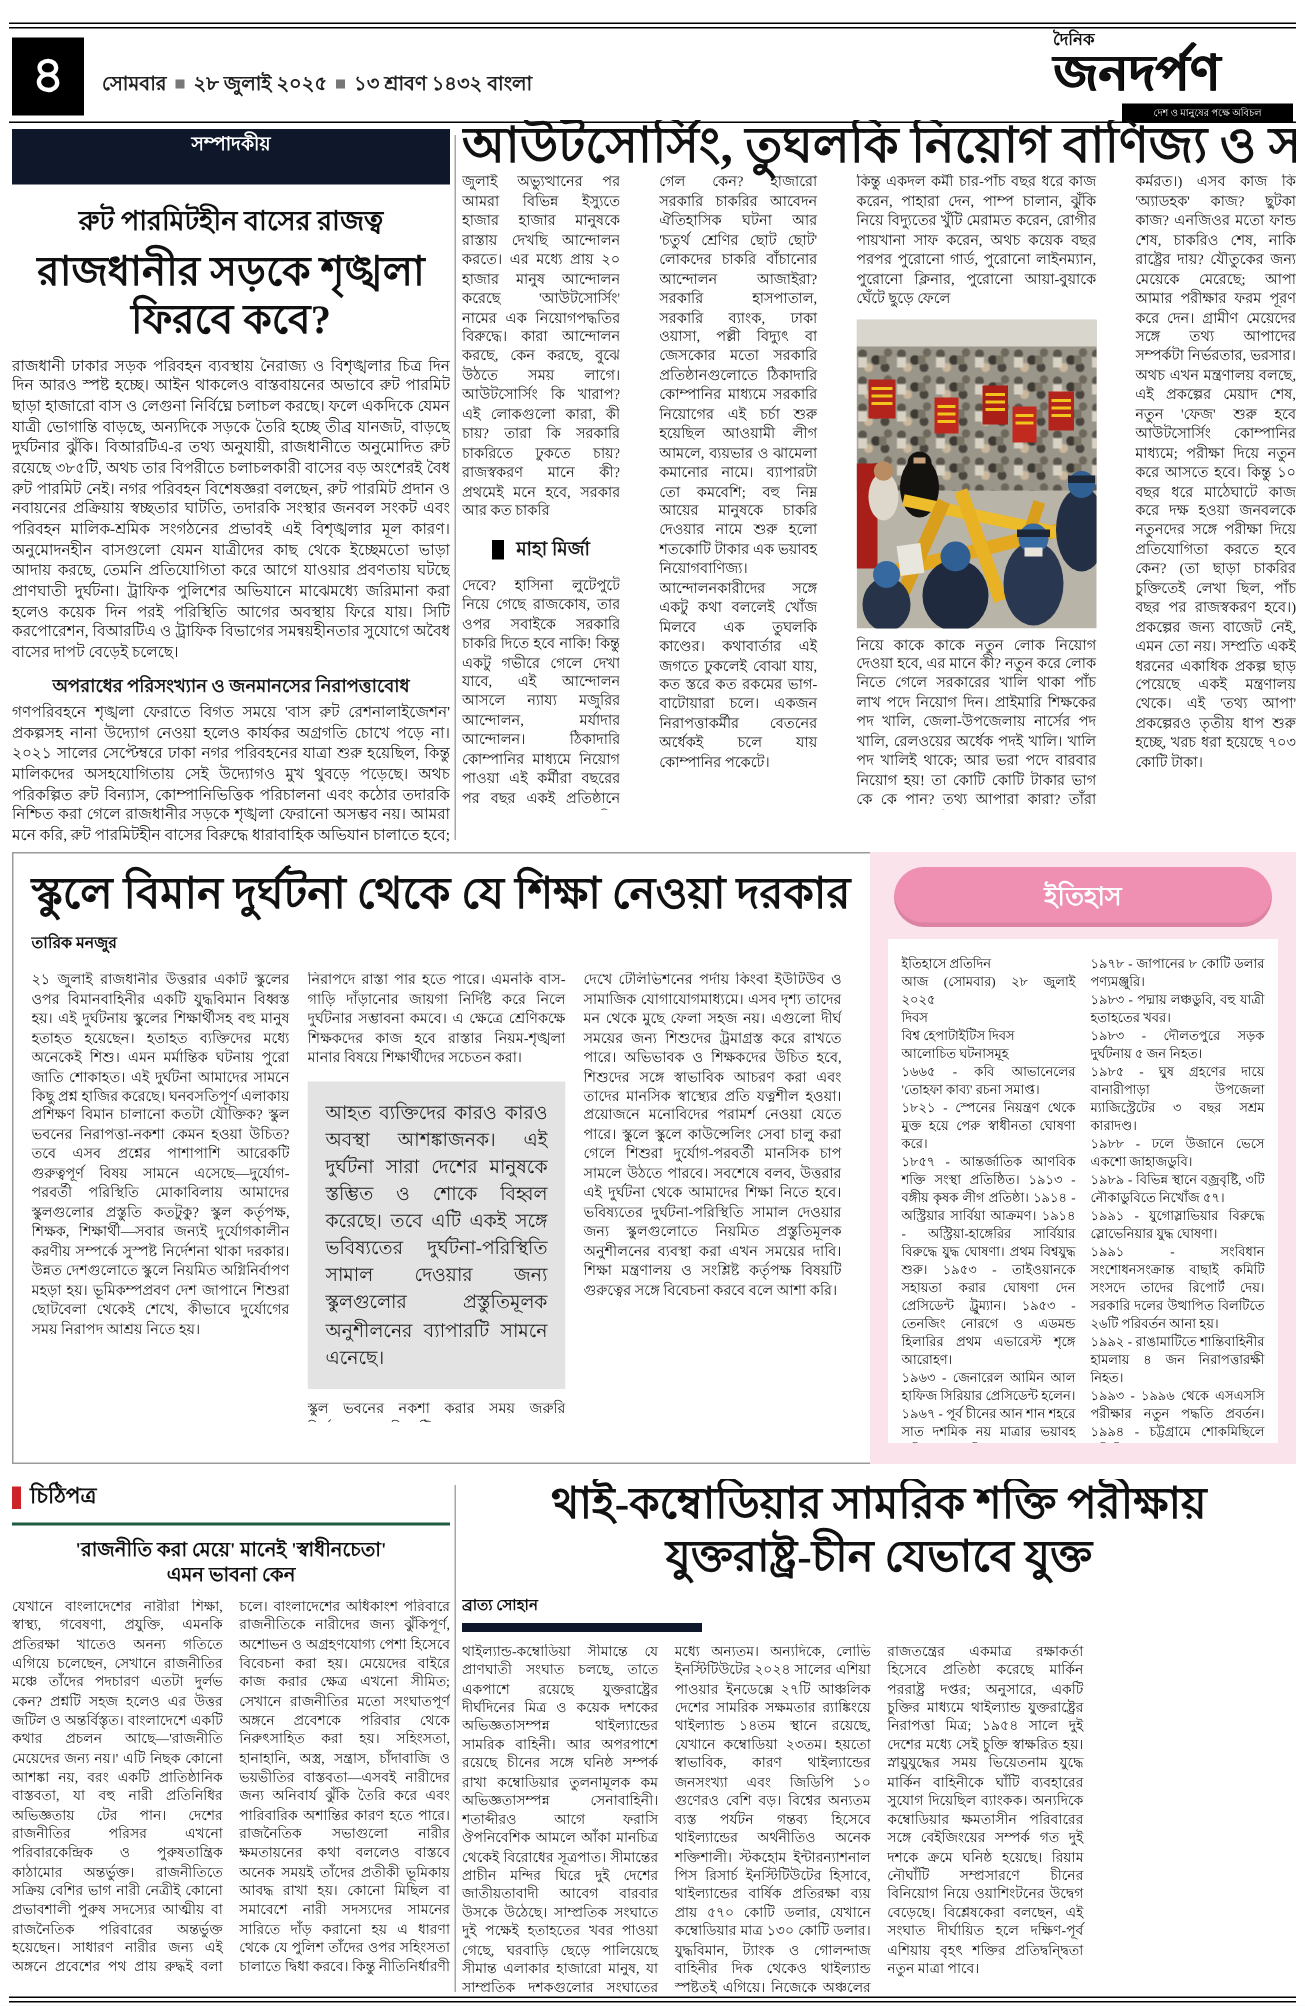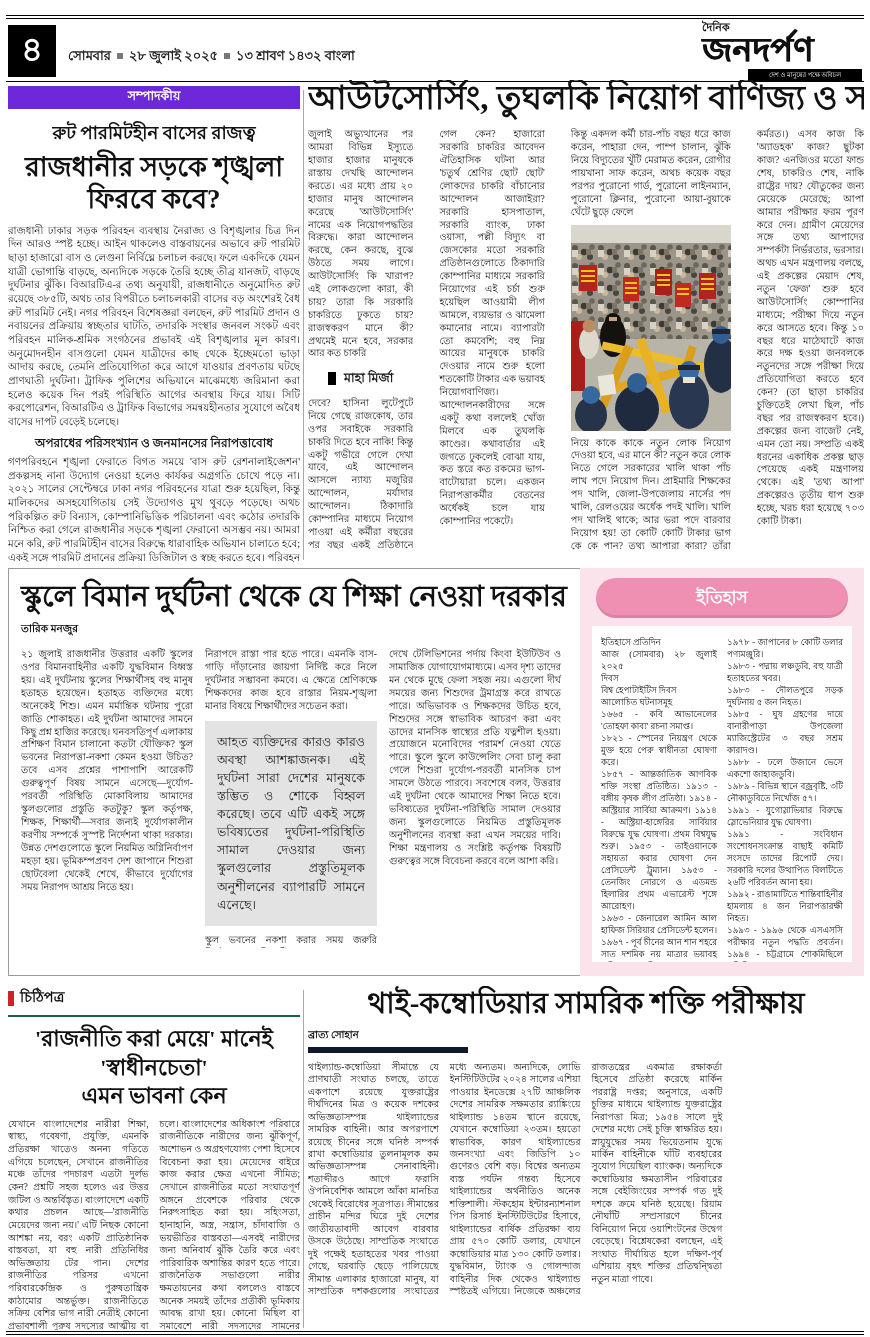--- a/index.html
+++ b/index.html
@@ -20,30 +20,30 @@
   .masthead .daily { font-size:11px; font-weight:bold; line-height:1; }
   .masthead .brand { font-size:33px; font-weight:bold; line-height:1.05; letter-spacing:0.5px; text-shadow:1px 0 #000; }
   .masthead .tagbar { margin-top:1px; margin-left:46px; background:#000; color:#fff; font-size:6.5px; text-align:center; padding:1px 2px; }
 
   
   .body-text { text-align:justify; color:#1a1a1a; }
   .vsep { position:absolute; width:1px; background:#a8a8a8; }
 
   
   .editorial { position:absolute; left:8px; top:86px; width:292px; height:476px; overflow:hidden; }
-  .ed-bar { background:#6d28d9; color:#fff; text-align:center; font-size:12.5px; font-weight:bold; padding:1px 0 2px; }
+  .ed-bar { background:#0f172a; color:#fff; text-align:center; font-size:12.5px; font-weight:bold; padding:1px 0 16px; }
   .ed-kicker { text-align:center; font-size:18px; font-weight:bold; margin-top:10px; }
   .ed-head { text-align:center; font-size:27px; font-weight:bold; line-height:1.18; margin:2px 0 8px; }
   .ed-body { font-size:10.2px; line-height:1.34; }
   .ed-sub { text-align:center; font-weight:bold; font-size:12px; margin:6px 0 4px; }
 
   
   .main-art { position:absolute; left:308px; top:80px; width:556px; height:482px; overflow:hidden; }
   .main-head { font-size:33px; font-weight:bold; line-height:1.1; white-space:nowrap; }
-  .main-cols { display:flex; gap:26px; margin-top:12px; height:424px; overflow:hidden; }
+  .main-cols { display:flex; gap:26px; height:424px; overflow:hidden; }
   .mc { font-size:9.7px; line-height:1.33; overflow:hidden; }
   .mc1 { width:116px; } .mc2 { width:116px; } .mc3 { width:176px; } .mc4 { width:118px; }
   .byline-row { display:flex; align-items:center; justify-content:center; gap:8px; margin:10px 0; }
   .byline-box { width:8px; height:13px; background:#000; }
   .byline-name { font-size:12.5px; font-weight:bold; }
   .photo { width:176px; height:206px; margin:6px 0; display:block; }
 
   
   .school { position:absolute; left:8px; top:568px; width:662px; height:408px; border:1px solid #9a9a9a; padding:12px 12px 8px; overflow:hidden; }
   .school-head { font-size:29px; font-weight:bold; line-height:1.1; white-space:nowrap; }
@@ -58,21 +58,21 @@
   .hist-inner { background:#ffffff; margin:0 12px 12px; padding:10px 9px; height:336px; overflow:hidden; }
   .hist-cols { columns:2; column-gap:10px; font-size:8.7px; line-height:1.38; text-align:justify; }
   .hist-col { white-space:pre-line; }
 
   
   .letters { position:absolute; left:8px; top:986px; width:292px; height:344px; overflow:hidden; }
   .let-label { display:flex; align-items:center; gap:6px; }
   .let-red { width:6px; height:15px; background:#cc2228; }
   .let-label-text { font-size:14.5px; font-weight:bold; }
   .let-rule { border-top:2px solid #1d5c40; margin:5px 0 8px; }
-  .let-head { text-align:center; font-weight:bold; font-size:22px; line-height:1.3; margin-bottom:7px; }
+  .let-head { text-align:center; font-weight:bold; font-size:13px; line-height:1.3; margin-bottom:7px; }
   .let-cols { columns:2; column-gap:11px; column-fill:auto; height:262px; font-size:9.3px; line-height:1.36; text-align:justify; overflow:hidden; }
 
   
   .thai { position:absolute; left:308px; top:986px; width:556px; height:344px; overflow:hidden; }
   .thai-head { text-align:center; font-size:29px; font-weight:bold; line-height:1.2; }
   .thai-byline { width:160px; font-size:10px; font-weight:bold; border-bottom:6px solid #0f172a; padding-bottom:3px; margin:6px 0 8px; }
   .thai-cols { columns:4; column-gap:11px; column-fill:auto; height:238px; font-size:9.3px; line-height:1.34; text-align:justify; overflow:hidden; }
 </style>
 </head>
 <body>
@@ -255,19 +255,20 @@
     <div class="let-head">
       <div>'রাজনীতি করা মেয়ে' মানেই 'স্বাধীনচেতা'</div>
       <div>এমন ভাবনা কেন</div>
     </div>
     <div class="let-cols body-text">যেখানে বাংলাদেশের নারীরা শিক্ষা, স্বাস্থ্য, গবেষণা, প্রযুক্তি, এমনকি প্রতিরক্ষা খাতেও অনন্য গতিতে এগিয়ে চলেছেন, সেখানে রাজনীতির মঞ্চে তাঁদের পদচারণ এতটা দুর্লভ কেন? প্রশ্নটি সহজ হলেও এর উত্তর জটিল ও অন্তর্বিস্তৃত। বাংলাদেশে একটি কথার প্রচলন আছে—'রাজনীতি মেয়েদের জন্য নয়।' এটি নিছক কোনো আশঙ্কা নয়, বরং একটি প্রাতিষ্ঠানিক বাস্তবতা, যা বহু নারী প্রতিনিধির অভিজ্ঞতায় টের পান। দেশের রাজনীতির পরিসর এখনো পরিবারকেন্দ্রিক ও পুরুষতান্ত্রিক কাঠামোর অন্তর্ভুক্ত। রাজনীতিতে সক্রিয় বেশির ভাগ নারী নেত্রীই কোনো প্রভাবশালী পুরুষ সদস্যের আত্মীয় বা রাজনৈতিক পরিবারের অন্তর্ভুক্ত হয়েছেন। সাধারণ নারীর জন্য এই অঙ্গনে প্রবেশের পথ প্রায় রুদ্ধই বলা চলে। বাংলাদেশের অধিকাংশ পরিবারে রাজনীতিকে নারীদের জন্য ঝুঁকিপূর্ণ, অশোভন ও অগ্রহণযোগ্য পেশা হিসেবে বিবেচনা করা হয়। মেয়েদের বাইরে কাজ করার ক্ষেত্র এখনো সীমিত; সেখানে রাজনীতির মতো সংঘাতপূর্ণ অঙ্গনে প্রবেশকে পরিবার থেকে নিরুৎসাহিত করা হয়। সহিংসতা, হানাহানি, অস্ত্র, সন্ত্রাস, চাঁদাবাজি ও ভয়ভীতির বাস্তবতা—এসবই নারীদের জন্য অনিবার্য ঝুঁকি তৈরি করে এবং পারিবারিক অশান্তির কারণ হতে পারে। রাজনৈতিক সভাগুলো নারীর ক্ষমতায়নের কথা বললেও বাস্তবে অনেক সময়ই তাঁদের প্রতীকী ভূমিকায় আবদ্ধ রাখা হয়। কোনো মিছিল বা সমাবেশে নারী সদস্যদের সামনের সারিতে দাঁড় করানো হয় এ ধারণা থেকে যে পুলিশ তাঁদের ওপর সহিংসতা চালাতে দ্বিধা করবে। কিন্তু নীতিনির্ধারণী বা কৌশলগত আলোচনায় তাঁদের উপস্থিতি প্রায় অনুপস্থিত। রাজনীতি কেবল পুরুষের ক্ষেত্র—এমন ধারণা ভাঙতে হলে পরিবার, সমাজ ও রাজনৈতিক দলগুলোকেই এগিয়ে আসতে হবে।</div>
   </div>
 
   <div class="thai">
     <div class="thai-head">
       <div>থাই-কম্বোডিয়ার সামরিক শক্তি পরীক্ষায়</div>
+      <div>যুক্তরাষ্ট্র-চীন যেভাবে যুক্ত</div>
     </div>
     <div class="thai-byline">ব্রাত্য সোহান</div>
     <div class="thai-cols body-text">থাইল্যান্ড-কম্বোডিয়া সীমান্তে যে প্রাণঘাতী সংঘাত চলছে, তাতে একপাশে রয়েছে যুক্তরাষ্ট্রের দীর্ঘদিনের মিত্র ও কয়েক দশকের অভিজ্ঞতাসম্পন্ন থাইল্যান্ডের সামরিক বাহিনী। আর অপরপাশে রয়েছে চীনের সঙ্গে ঘনিষ্ঠ সম্পর্ক রাখা কম্বোডিয়ার তুলনামূলক কম অভিজ্ঞতাসম্পন্ন সেনাবাহিনী। শতাব্দীরও আগে ফরাসি ঔপনিবেশিক আমলে আঁকা মানচিত্র থেকেই বিরোধের সূত্রপাত। সীমান্তের প্রাচীন মন্দির ঘিরে দুই দেশের জাতীয়তাবাদী আবেগ বারবার উসকে উঠেছে। সাম্প্রতিক সংঘাতে দুই পক্ষেই হতাহতের খবর পাওয়া গেছে, ঘরবাড়ি ছেড়ে পালিয়েছে সীমান্ত এলাকার হাজারো মানুষ, যা সাম্প্রতিক দশকগুলোর সংঘাতের মধ্যে অন্যতম। অন্যদিকে, লোভি ইনস্টিটিউটের ২০২৪ সালের এশিয়া পাওয়ার ইনডেক্সে ২৭টি আঞ্চলিক দেশের সামরিক সক্ষমতার র‍্যাঙ্কিংয়ে থাইল্যান্ড ১৪তম স্থানে রয়েছে, যেখানে কম্বোডিয়া ২৩তম। হয়তো স্বাভাবিক, কারণ থাইল্যান্ডের জনসংখ্যা এবং জিডিপি ১০ গুণেরও বেশি বড়। বিশ্বের অন্যতম ব্যস্ত পর্যটন গন্তব্য হিসেবে থাইল্যান্ডের অর্থনীতিও অনেক শক্তিশালী। স্টকহোম ইন্টারন্যাশনাল পিস রিসার্চ ইনস্টিটিউটের হিসাবে, থাইল্যান্ডের বার্ষিক প্রতিরক্ষা ব্যয় প্রায় ৫৭০ কোটি ডলার, যেখানে কম্বোডিয়ার মাত্র ১৩০ কোটি ডলার। যুদ্ধবিমান, ট্যাংক ও গোলন্দাজ বাহিনীর দিক থেকেও থাইল্যান্ড স্পষ্টতই এগিয়ে। নিজেকে অঞ্চলের রাজতন্ত্রের একমাত্র রক্ষাকর্তা হিসেবে প্রতিষ্ঠা করেছে মার্কিন পররাষ্ট্র দপ্তর; অনুসারে, একটি চুক্তির মাধ্যমে থাইল্যান্ড যুক্তরাষ্ট্রের নিরাপত্তা মিত্র; ১৯৫৪ সালে দুই দেশের মধ্যে সেই চুক্তি স্বাক্ষরিত হয়। স্নায়ুযুদ্ধের সময় ভিয়েতনাম যুদ্ধে মার্কিন বাহিনীকে ঘাঁটি ব্যবহারের সুযোগ দিয়েছিল ব্যাংকক। অন্যদিকে কম্বোডিয়ার ক্ষমতাসীন পরিবারের সঙ্গে বেইজিংয়ের সম্পর্ক গত দুই দশকে ক্রমে ঘনিষ্ঠ হয়েছে। রিয়াম নৌঘাঁটি সম্প্রসারণে চীনের বিনিয়োগ নিয়ে ওয়াশিংটনের উদ্বেগ বেড়েছে। বিশ্লেষকেরা বলছেন, এই সংঘাত দীর্ঘায়িত হলে দক্ষিণ-পূর্ব এশিয়ায় বৃহৎ শক্তির প্রতিদ্বন্দ্বিতা নতুন মাত্রা পাবে।</div>
   </div>
 
   <div class="rule-bottom"></div>
 </div>
 
 </body></html>

